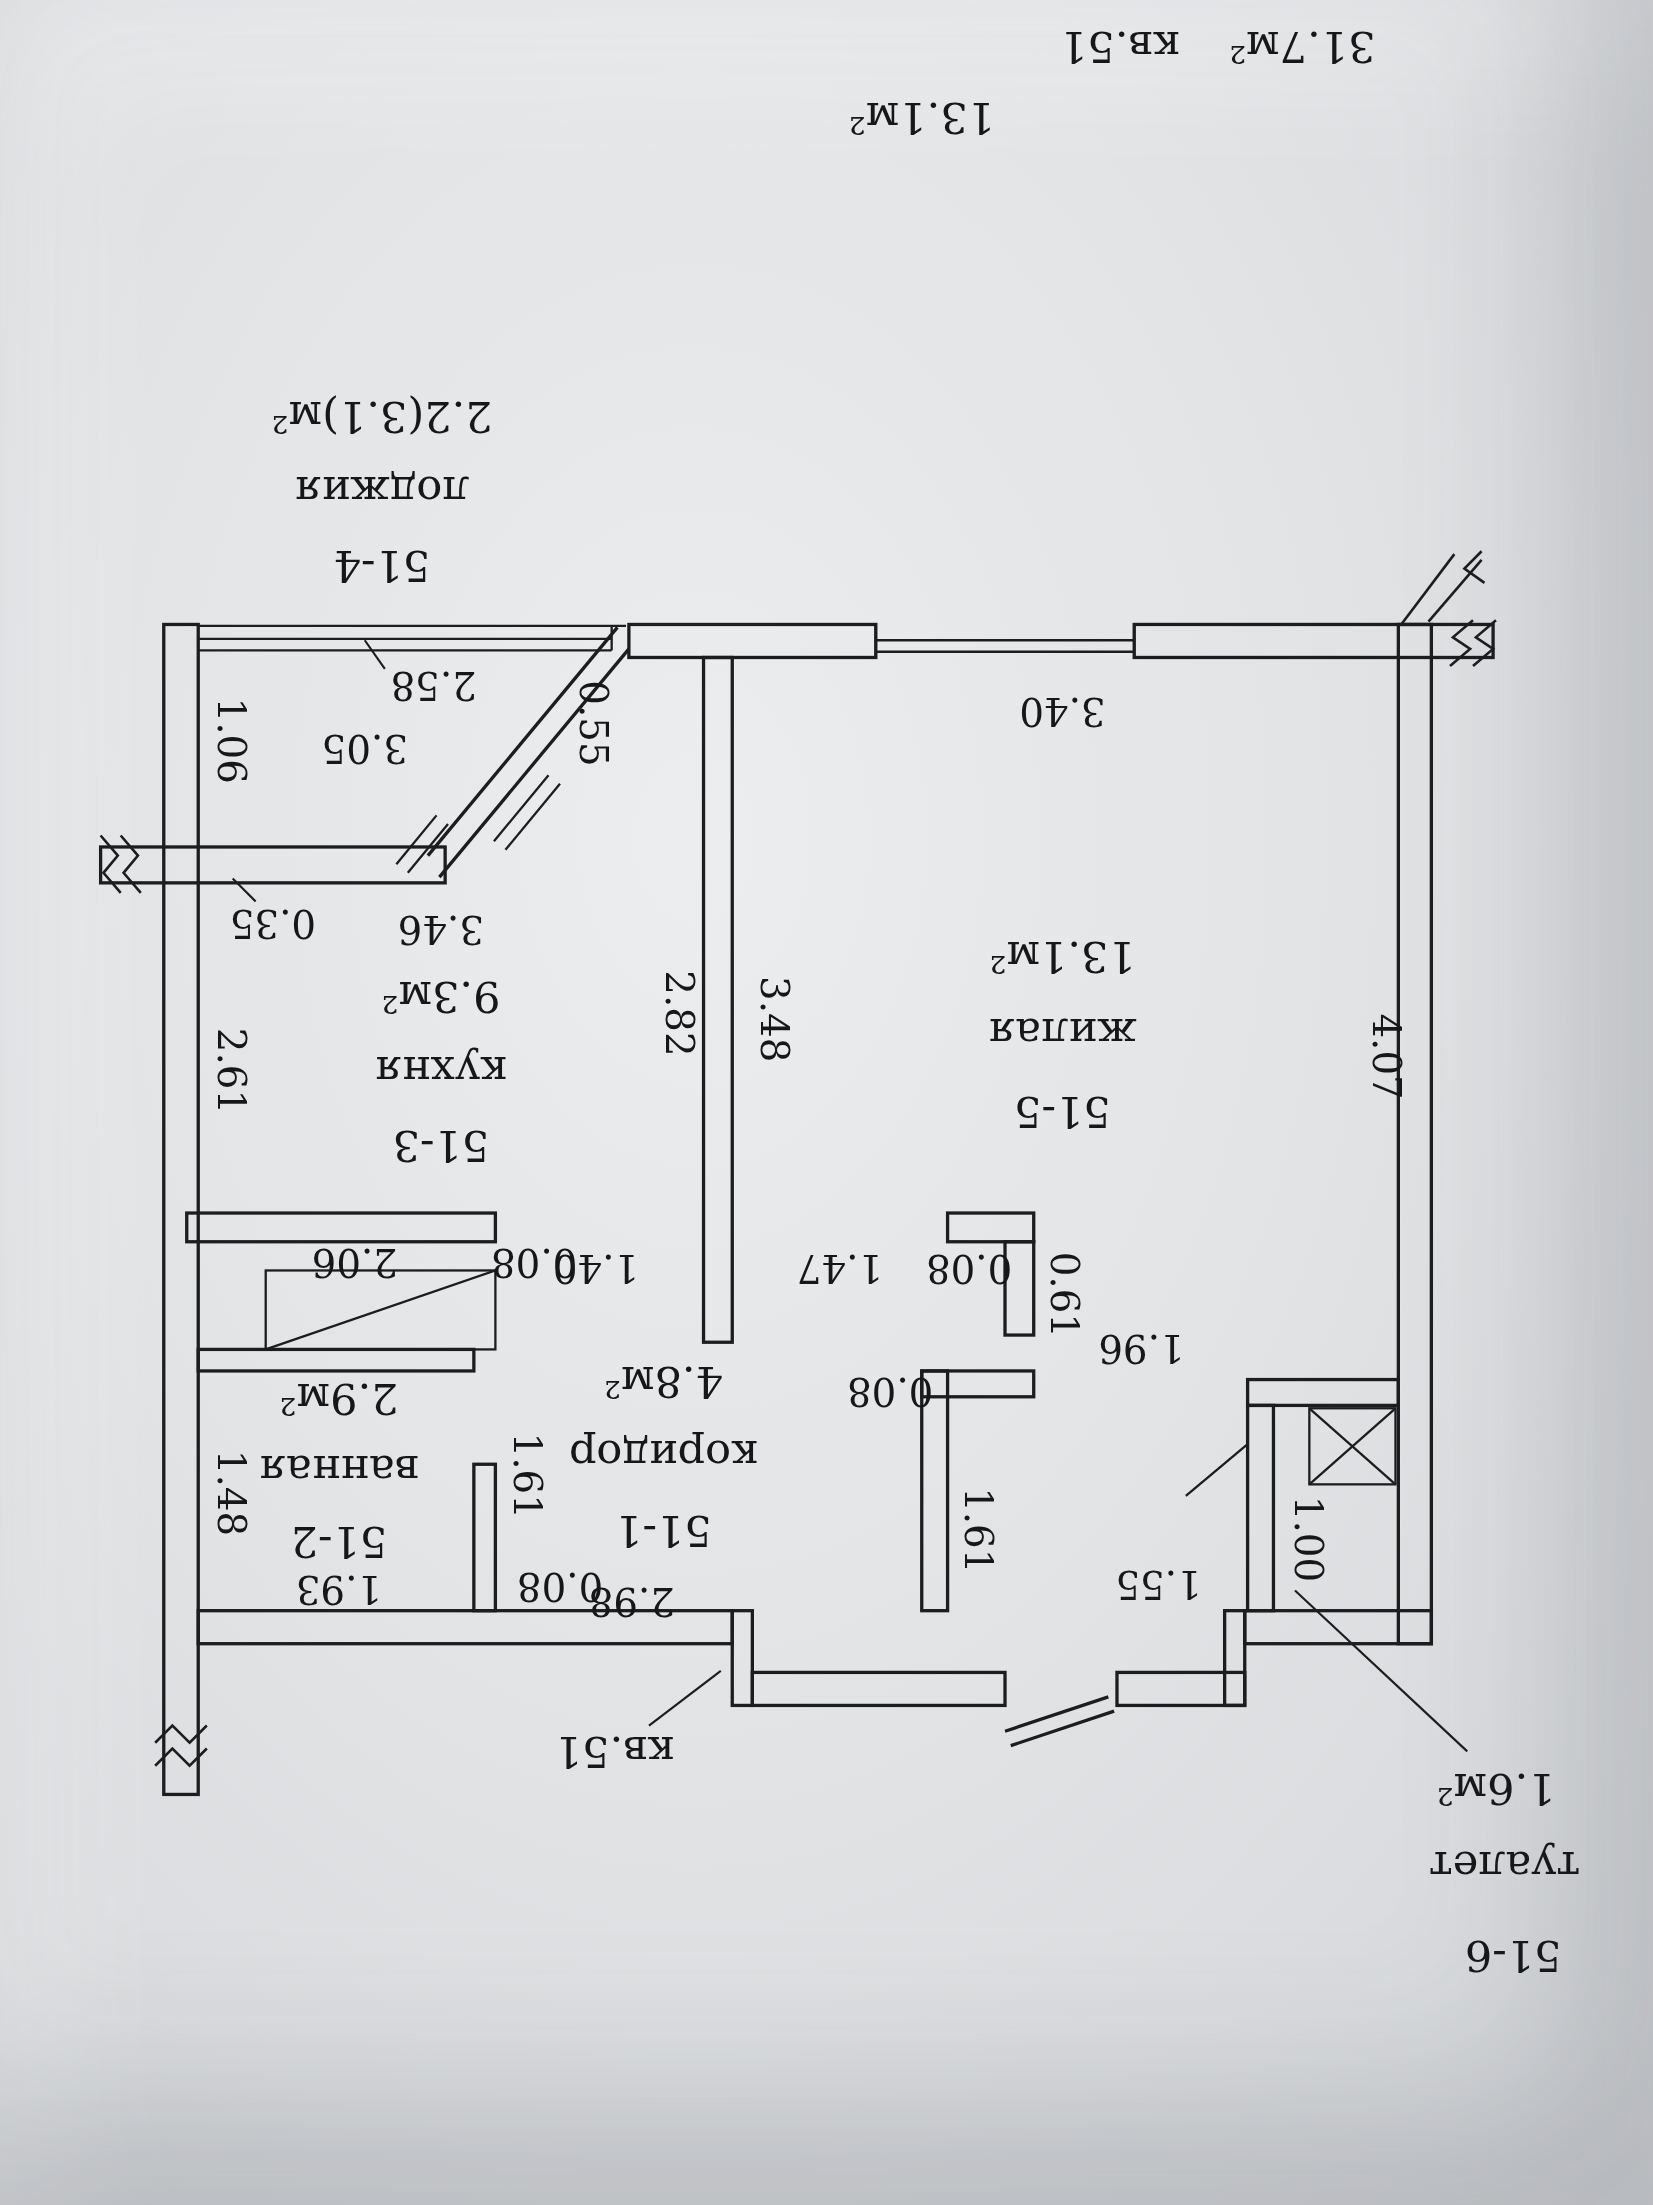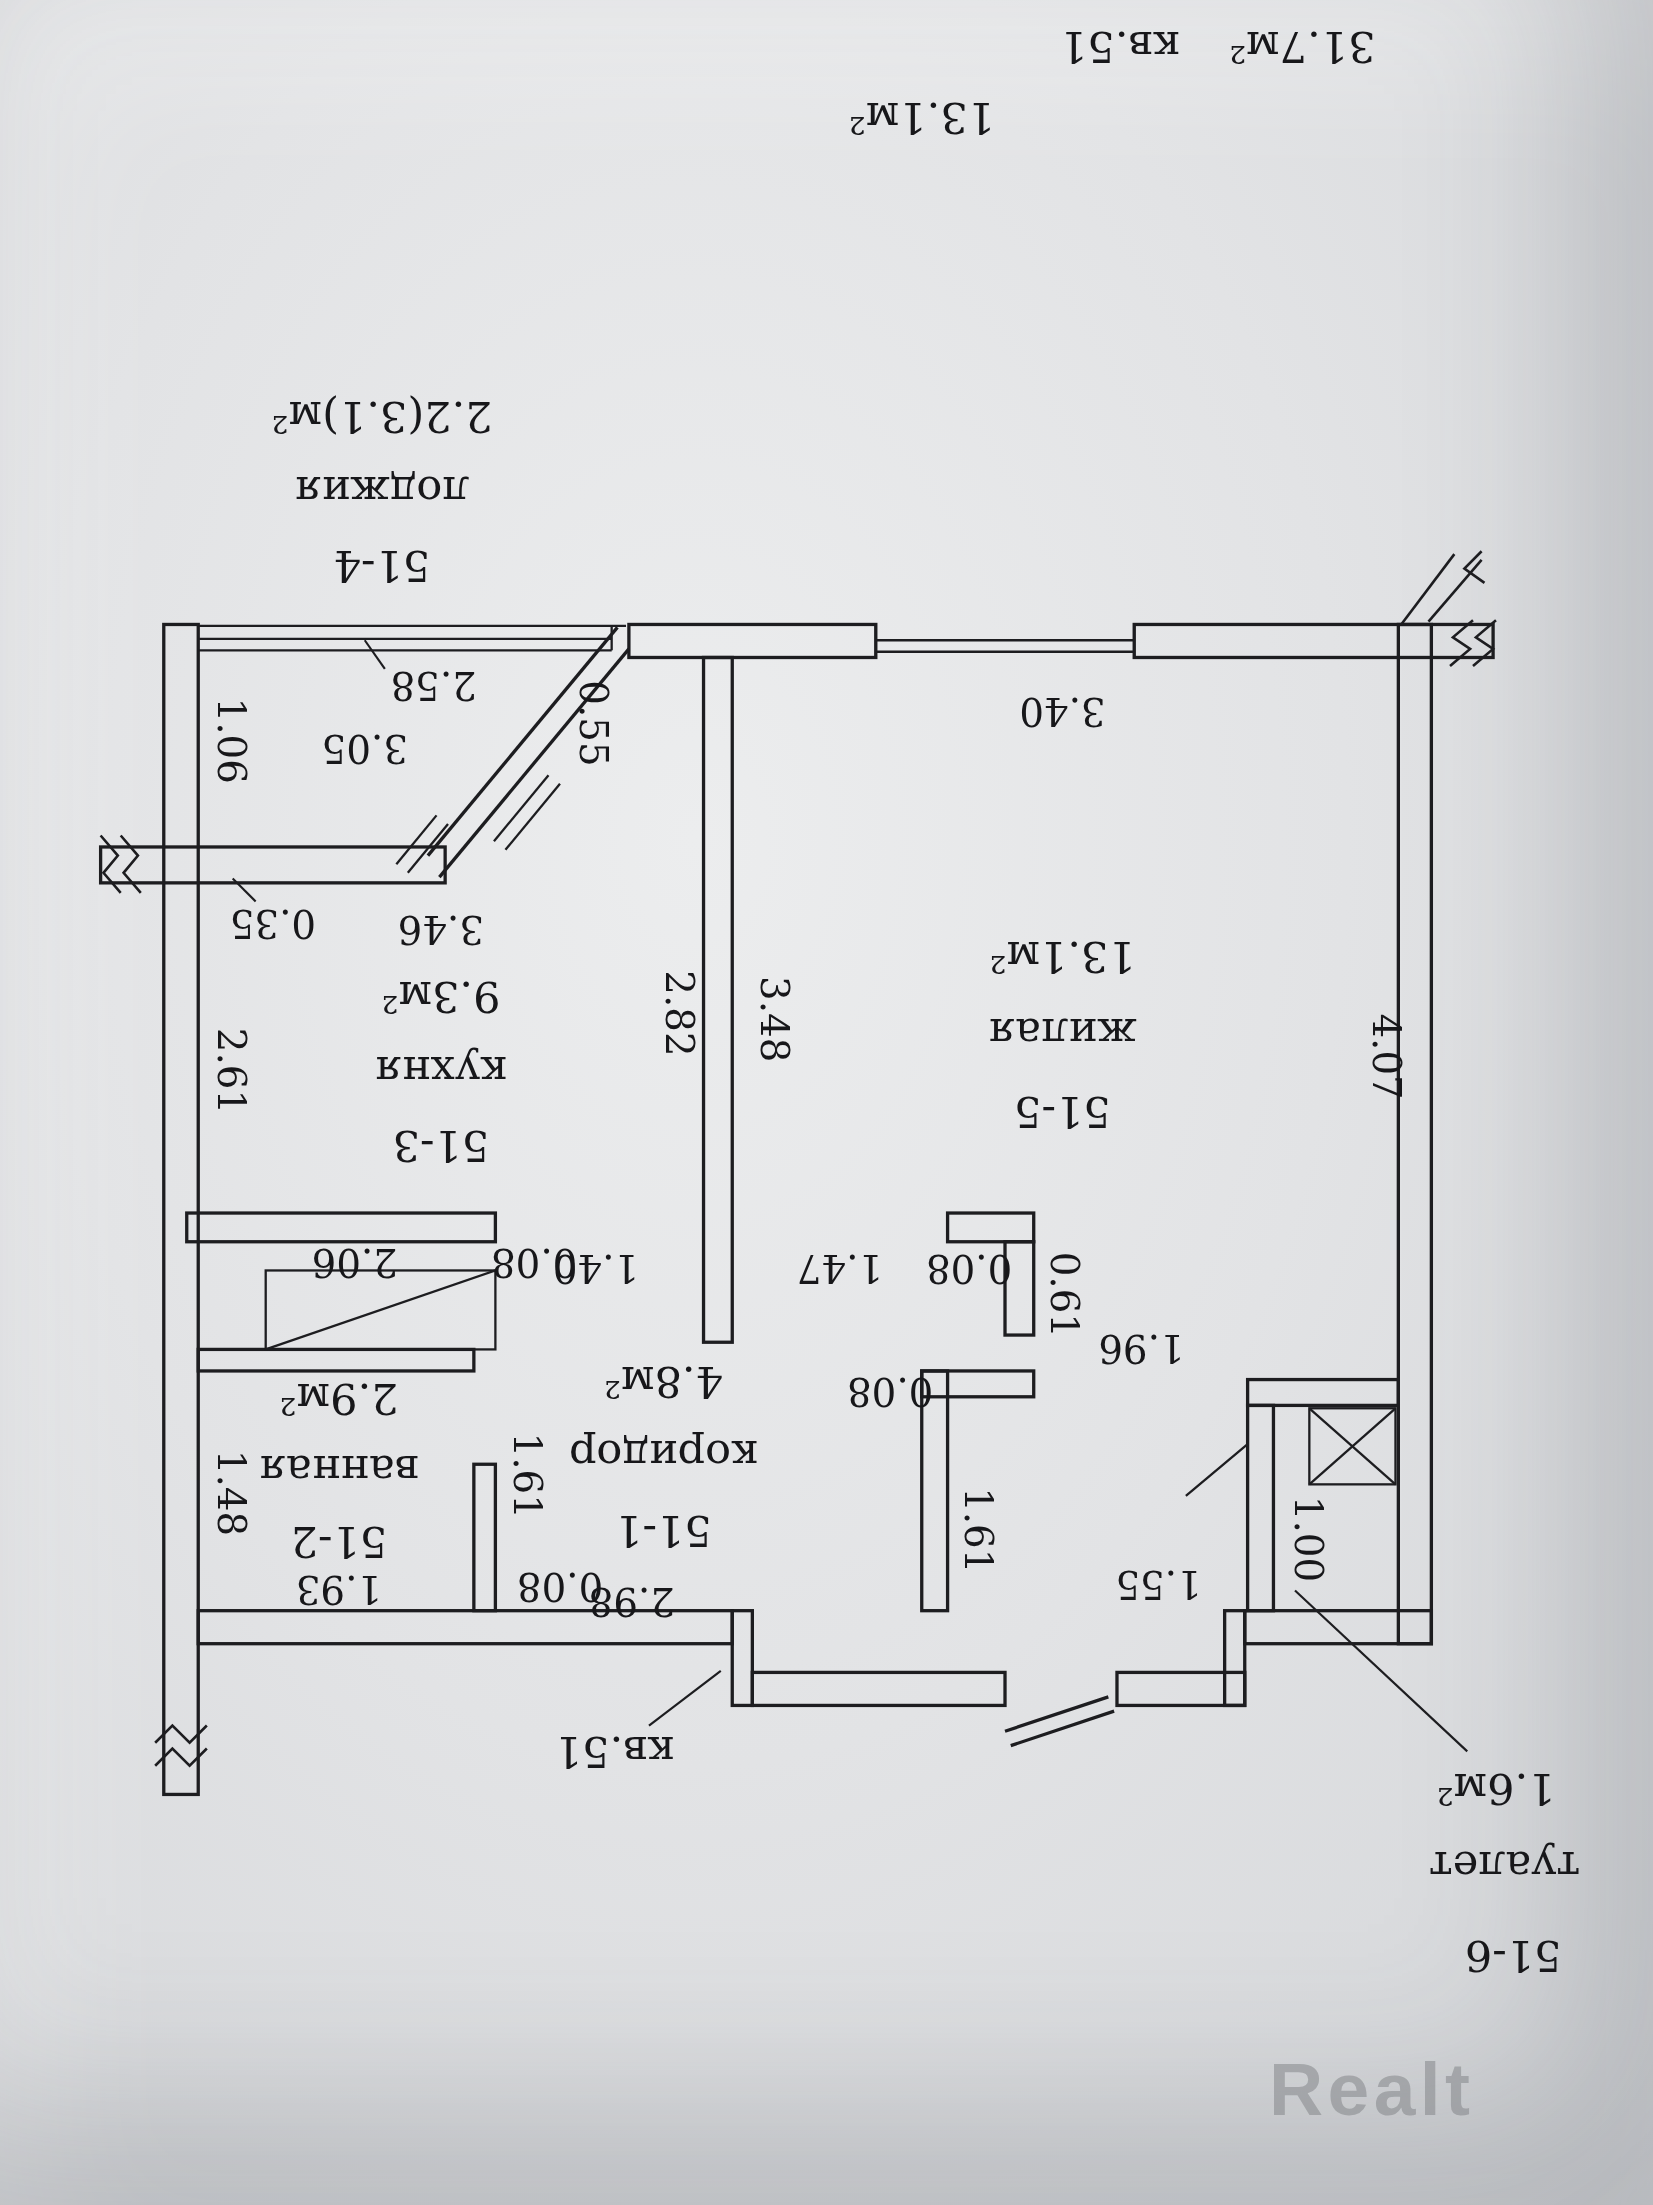--- a/index.html
+++ b/index.html
@@ -178,16 +178,15 @@
 
     <g>
       <text class="room" x="510" y="1464">13.1м²</text>
       <text class="room" x="372" y="1514">кв.51</text>
       <text class="room" x="245" y="1514">31.7м²</text>
     </g>
 
   </g>
 </svg>
 
-<div id="watermark">Realt</div>
 
 </div>
 
 
 </body></html>

